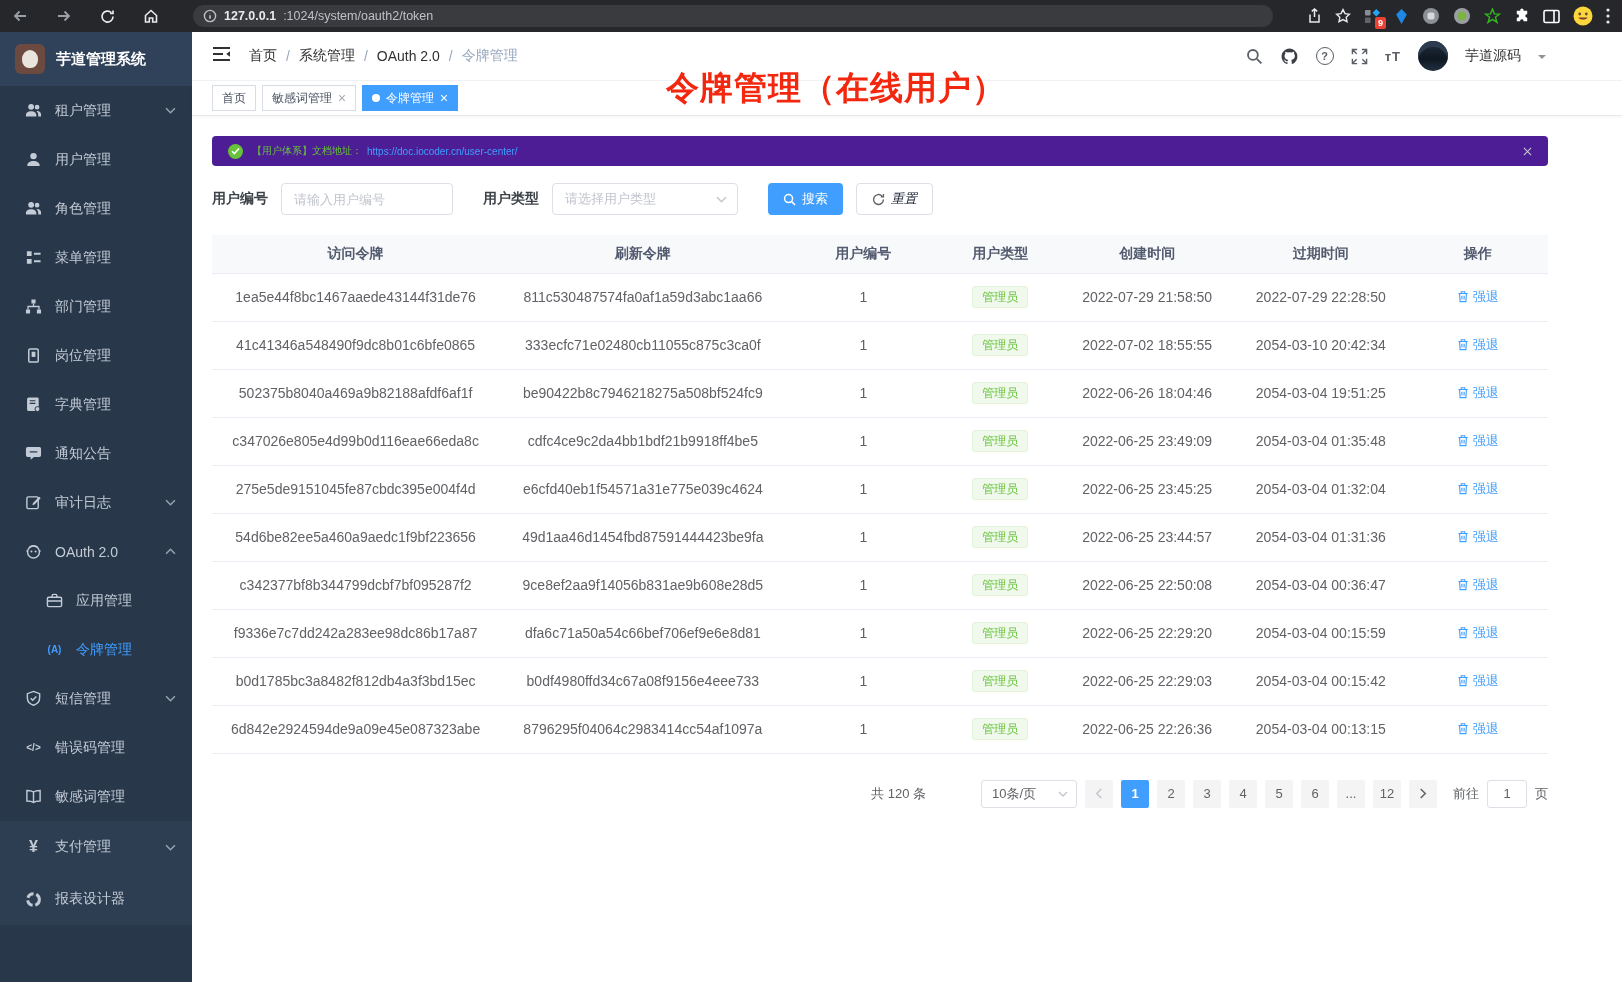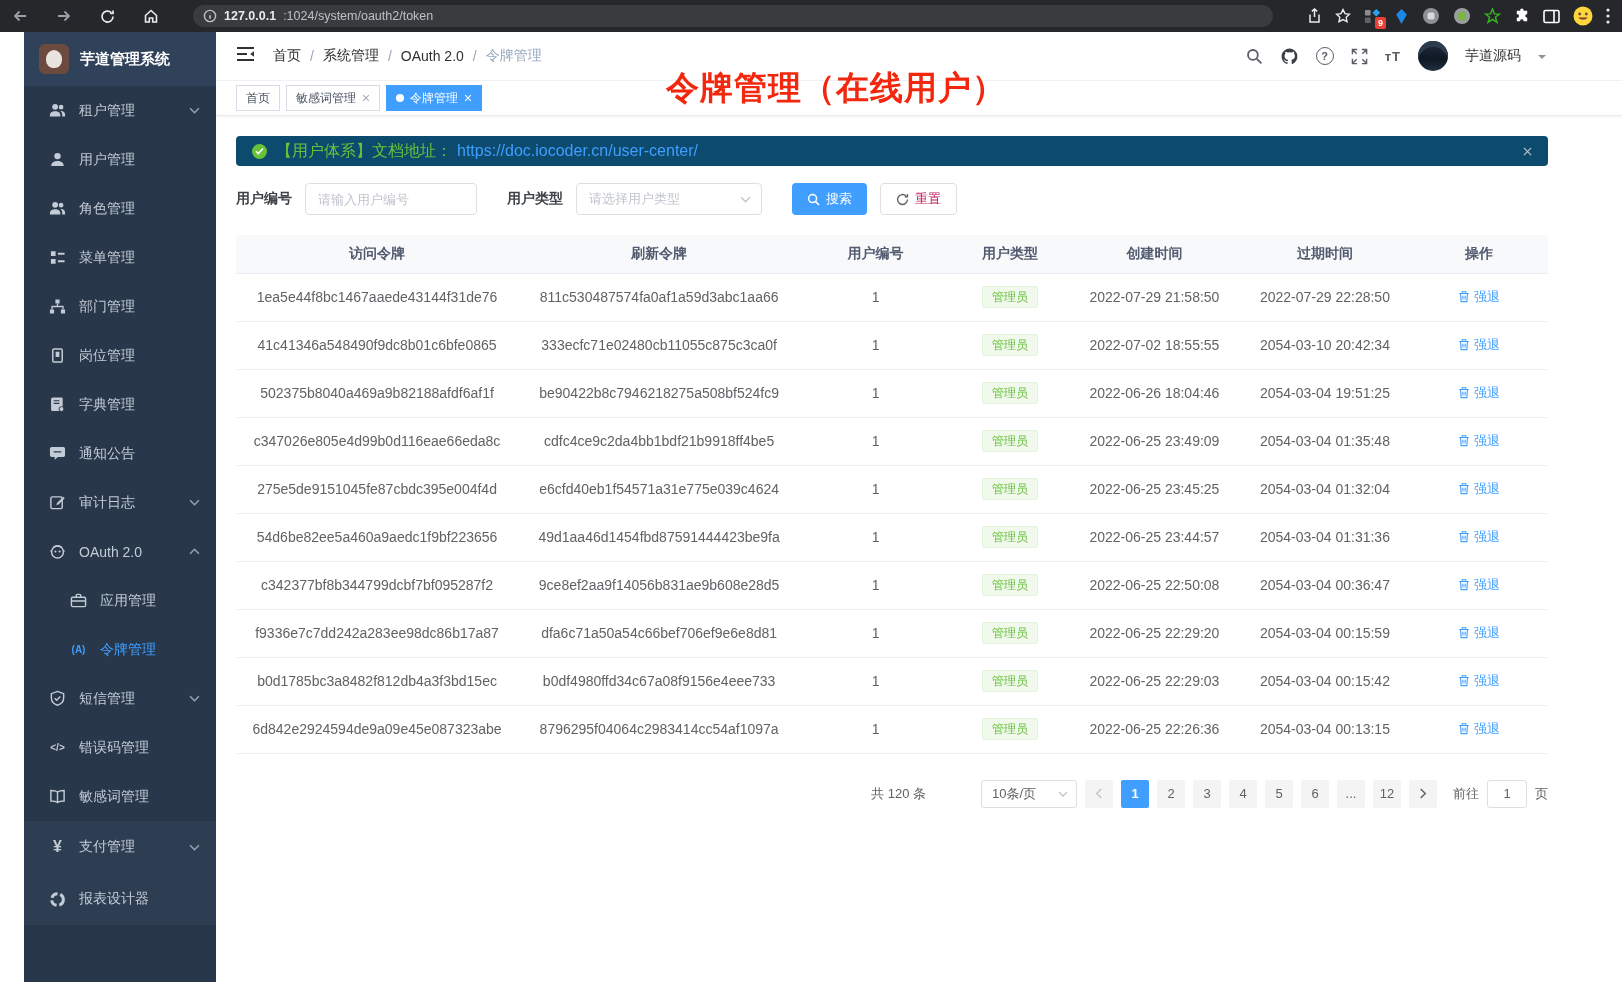--- a/index.html
+++ b/index.html
@@ -13,21 +13,21 @@
   .omni { flex:1; height:22px; background:#3a3b3f; border-radius:11px; display:flex; align-items:center; padding:0 10px; gap:7px; margin:0 6px; min-width:0; }
   .omni .host { color:#e8eaed; font-size:12.5px; font-weight:bold; white-space:nowrap; }
   .omni .rest { color:#bdc1c6; font-size:12.5px; white-space:nowrap; }
   .chrome-right { display:flex; align-items:center; gap:13px; }
   .ext-wrap { position:relative; }
   .ext-badge { position:absolute; right:-5px; bottom:-4px; background:#e94235; color:#fff; font-size:9px; font-weight:bold; padding:1px 3px; border-radius:2px; }
   .emoji-avatar { cursor:pointer; }
   .dots-ic { color:#e8eaed; }
 
   
-  .app { display:flex; height:950px;padding-left:24px; }
+  .app { display:flex; height:950px; }
   .sidebar { width:192px; background:#28374a; display:flex; flex-direction:column; flex:none; }
   .logo { height:54px; background:#30425a; display:flex; align-items:center; gap:11px; padding:0 15px; }
   .logo-img { width:30px; height:30px; border-radius:6px; background:#6d4a3f; position:relative; overflow:hidden; flex:none; }
   .logo-img span { position:absolute; left:7px; top:6px; width:16px; height:18px; border-radius:50% 50% 45% 45%; background:#e9e4de; }
   .logo-title { color:#fff; font-size:15px; font-weight:bold; white-space:nowrap; }
 
   .mi { height:49px; display:flex; align-items:center; padding:0 16px 0 25px; color:#c3cbd6; font-size:14px; cursor:pointer; }
   .mi .ic { width:17px; height:17px; margin-right:13px; flex:none; }
   .mi .ic-txt { width:17px; margin-right:13px; flex:none; font-size:10px; font-weight:bold; text-align:center; }
   .mi .ic-txt.big { font-size:16px; }
@@ -60,36 +60,36 @@
   .tagsbar { height:35px; display:flex; align-items:center; padding:0 20px; gap:6px; border-bottom:1px solid #e8eaf0; box-shadow:0 1px 3px rgba(0,0,0,.05); }
   .tag { height:26px; display:inline-flex; align-items:center; padding:0 9px; border:1px solid #d8dce5; background:#fff; color:#495060; font-size:12px; gap:6px; cursor:pointer; white-space:nowrap; }
   .tag .x { color:#a7adb8; width:8px; height:8px; }
   .tag.active { background:#409eff; border-color:#409eff; color:#fff; }
   .tag.active .x { color:#fff; }
   .dot { width:8px; height:8px; border-radius:50%; background:#fff; }
 
   
   .content { flex:1; padding:20px 74px 0 20px; }
 
-  .alert { height:30px; background:#0c4a6e; border-radius:4px; display:flex; align-items:center; padding:0 16px; font-size:16px; }
+  .alert { height:30px; background:#4c1d95; border-radius:4px; display:flex; align-items:center; padding:0 16px; font-size:10px; }
   .check { width:15px; height:15px; border-radius:50%; background:#67c23a; display:flex; align-items:center; justify-content:center; margin-right:9px; flex:none; }
   .alert-text { color:#67c23a; }
   .alert-link { color:#409eff; text-decoration:none; margin-left:5px; }
   .alert-x { margin-left:auto; color:#c0c4cc; cursor:pointer; width:9px; height:9px; }
 
   .filters { display:flex; align-items:center; margin-top:17px; font-size:14px; }
   .flabel { font-weight:bold; color:#3c4248; margin-right:13px; white-space:nowrap; }
   .finput { width:172px; height:32px; border:1px solid #dcdfe6; border-radius:4px; padding:0 12px; font-size:13px; color:#8b5cf6; outline:none; }
   .finput::placeholder { color:#c0c4cc; }
   .fgap { width:30px; flex:none; }
   .fselect { width:186px; height:32px; border:1px solid #dcdfe6; border-radius:4px; padding:0 10px 0 12px; display:flex; align-items:center; justify-content:space-between; color:#c0c4cc; font-size:13px; cursor:pointer; }
   .fselect .chev { width:11px; height:7px; color:#c0c4cc; }
   .btn { height:32px; border-radius:4px; padding:0 15px; font-size:13px; display:inline-flex; align-items:center; gap:6px; border:none; cursor:pointer; font-family:inherit; }
   .btn.primary { background:#409eff; color:#fff; margin-left:30px; }
-  .btn.plain { background:#fff; border:1px solid #dcdfe6; color:#be185d; margin-left:13px; }
+  .btn.plain { background:#fff; border:1px solid #dcdfe6; color:#0f172a; margin-left:13px;font-style:italic; }
 
   table.grid { width:100%; border-collapse:collapse; margin-top:20px; font-size:14px; table-layout:fixed; }
   .grid th { height:38px; background:#f8f9fb; color:#515a6e; font-weight:bold; border-bottom:1px solid #ebeef5; text-align:center; }
   .grid td { height:48px; color:#606266; border-bottom:1px solid #ebeef5; text-align:center; white-space:nowrap; overflow:hidden; }
   .badge { display:inline-block; padding:3px 9px; font-size:12px; color:#67c23a; background:#f0f9eb; border:1px solid #e1f3d8; border-radius:3px; line-height:1.2; }
   .action-link { color:#409eff; font-size:13px; display:inline-flex; align-items:center; gap:4px; text-decoration:none; cursor:pointer; }
 
   .pager { display:flex; align-items:center; justify-content:flex-end; margin-top:26px; font-size:13px; color:#606266; gap:8px; }
   .ptotal { margin-right:6px; white-space:nowrap; }
   .psel { width:96px; height:28px; border:1px solid #dcdfe6; border-radius:3px; display:flex; align-items:center; justify-content:space-between; padding:0 8px 0 10px; color:#606266; cursor:pointer;margin-left:41px; }

